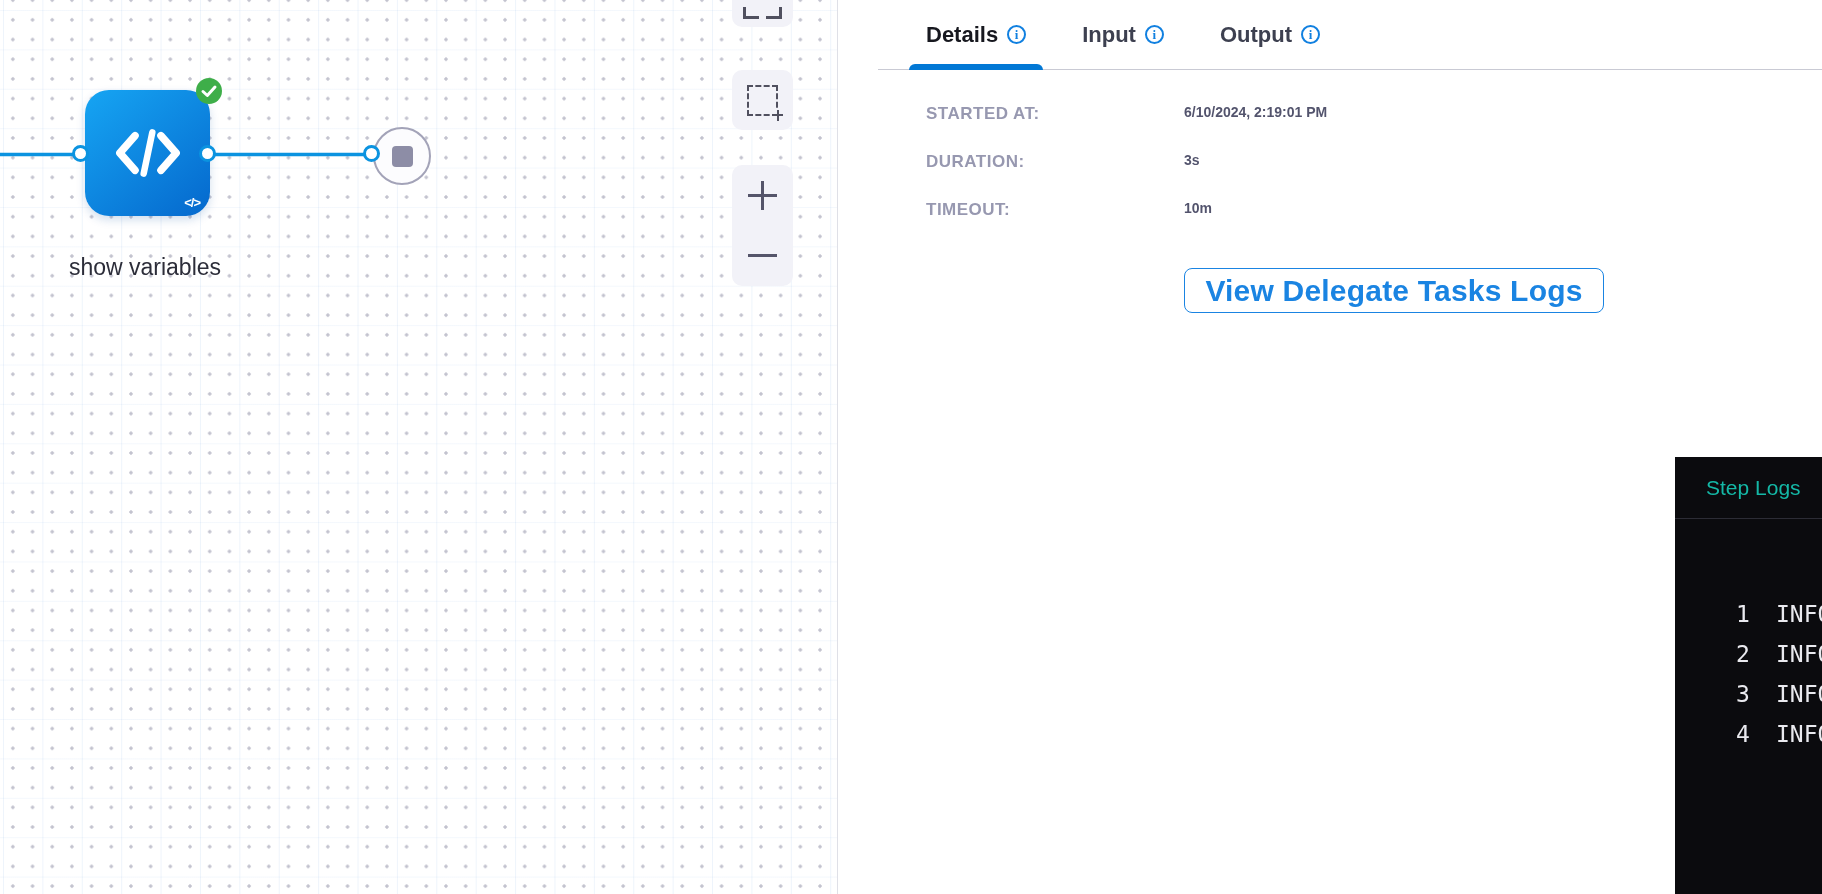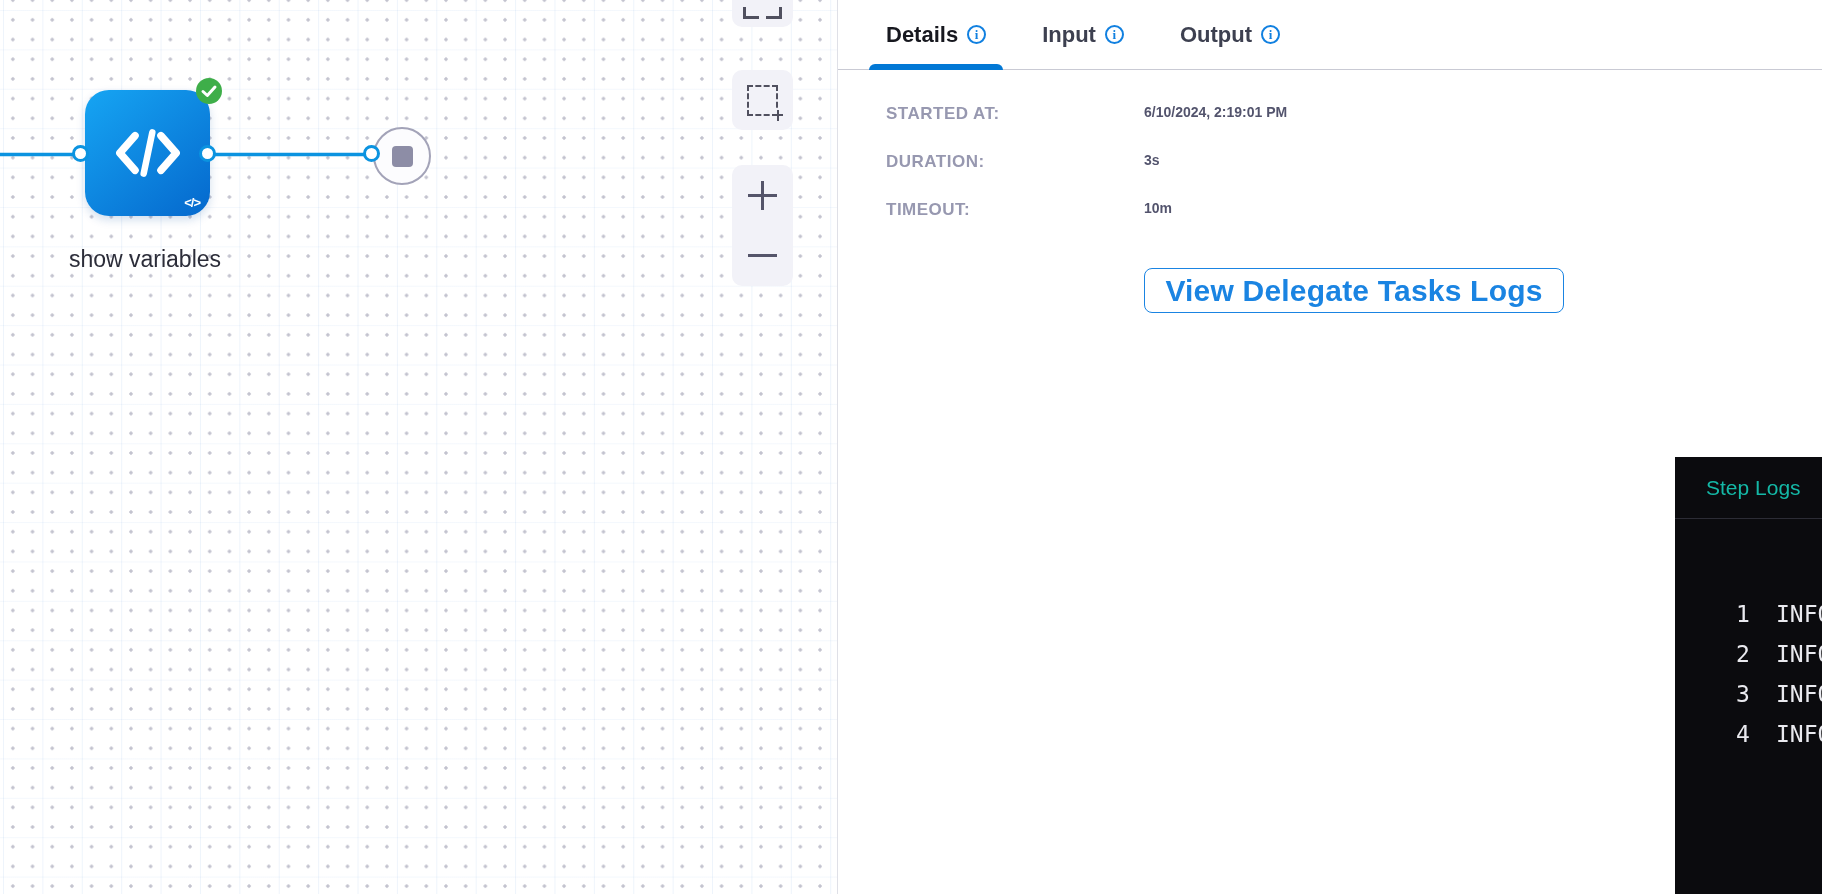--- a/index.html
+++ b/index.html
@@ -21,21 +21,21 @@
   .step-node .mini-code{position:absolute;right:10px;bottom:6px;color:#fff;
     font-size:13px;font-weight:bold;letter-spacing:-1px;}
   .check-badge{position:absolute;left:196px;top:78px;width:26px;height:26px;}
   .port{position:absolute;width:11px;height:11px;background:#fff;border:3.5px solid #0b93e0;border-radius:50%;}
   .port.p1{left:72px;top:145px;}
   .port.p2{left:199px;top:145px;}
   .port.p3{left:363px;top:145px;}
   .end-node{position:absolute;left:373px;top:127px;width:54px;height:54px;border-radius:50%;
     background:#fcfcfe;border:2.5px solid #a3a3b8;display:flex;align-items:center;justify-content:center;}
   .end-node .sq{width:21px;height:21px;border-radius:4px;background:#8d8da6;}
-  .node-label{position:absolute;left:40px;top:246px;width:210px;text-align:center;
+  .node-label{position:absolute;left:40px;top:254px;width:210px;text-align:center;
     font-size:23px;color:#2c2d39;}
 
   
   .tbtn{position:absolute;left:732px;width:61px;background:#f2f2f8;border-radius:10px;
     display:flex;align-items:center;justify-content:center;}
   .tbtn-fit{top:-24px;height:51px;align-items:flex-end;padding-bottom:8px;box-sizing:border-box;}
   .fit-ic{display:flex;gap:7px;}
   .fit-ic i{display:block;width:13px;height:9px;border-bottom:3.5px solid #50505f;}
   .fit-ic i.l{border-left:3.5px solid #50505f;}
   .fit-ic i.r{border-right:3.5px solid #50505f;}
@@ -46,21 +46,21 @@
   .marquee .plus:before{left:4.5px;top:0;width:2px;height:11px;}
   .marquee .plus:after{left:0;top:4.5px;width:11px;height:2px;}
   .tbtn-zoom{top:165px;height:121px;flex-direction:column;justify-content:space-between;
     padding:16px 0;box-sizing:border-box;}
   .zi{position:relative;width:29px;height:29px;cursor:pointer;}
   .zi:after{content:"";position:absolute;left:0;top:13px;width:29px;height:3px;background:#55556a;}
   .zi.plus:before{content:"";position:absolute;left:13px;top:0;width:3px;height:29px;background:#55556a;}
 
   
   .panel{position:absolute;left:837px;top:0;width:985px;height:894px;background:#fff;
-    border-left:1px solid #dfe0e7;box-sizing:border-box;}
+    border-left:1px solid #dfe0e7;box-sizing:border-box;padding-left:40px;}
   .tabs{position:relative;height:70px;border-bottom:1px solid #c9cad4;display:flex;
     align-items:center;padding-left:31px;gap:22px;box-sizing:border-box;}
   .tab{position:relative;height:70px;display:flex;align-items:center;gap:9px;
     padding:0 17px;cursor:pointer;font-size:22px;font-weight:600;color:#3d4050;}
   .tab.active{font-weight:700;color:#17181f;}
   .tab.active:after{content:"";position:absolute;left:0;right:0;bottom:0;height:6px;
     background:#0278d5;border-radius:6px 6px 0 0;}
   .info-ic{display:inline-flex;align-items:center;justify-content:center;width:19px;height:19px;
     border:2px solid #1180e0;border-radius:50%;color:#1180e0;font-size:13px;font-weight:700;
     font-family:"Liberation Serif",serif;box-sizing:border-box;}

